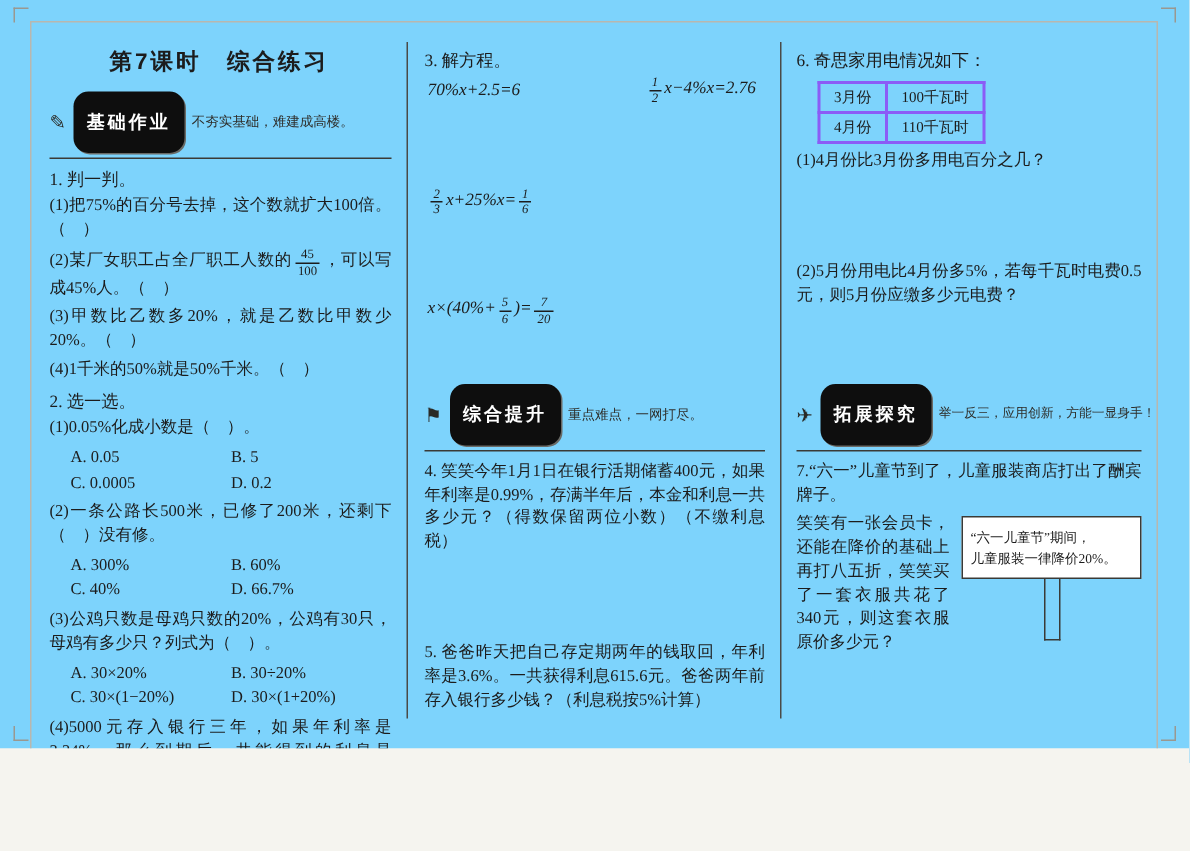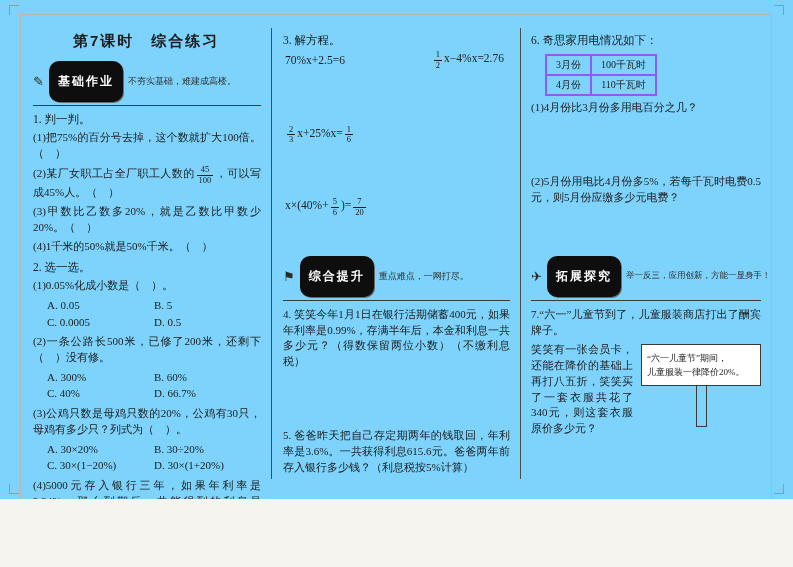--- a/index.html
+++ b/index.html
@@ -31,21 +31,21 @@
   .qhead{margin:5px 0 2px 0;font-size:11.5px;}
   .opts{display:grid;grid-template-columns:1fr 1fr;padding-left:14px;margin:1px 0 4px 0;
         font-size:11px;line-height:1.5;}
   .opts-col{padding-left:14px;margin:1px 0 3px 0;font-size:11px;line-height:1.55;}
   .opts-col span{display:block;}
   .frac{display:inline-block;vertical-align:-6px;text-align:center;font-size:8.5px;
         line-height:1.15;margin:0 2px;}
   .frac .num{display:block;border-bottom:1px solid #1c1c1c;padding:0 2px;}
   .frac .den{display:block;padding:0 2px;}
   .eqrow{display:flex;justify-content:space-between;align-items:center;
-         padding:0 6px 0 2px;font-size:11.5px;}
+         padding:0 6px 0 2px;font-size:11.5px;font-style:italic;}
   .eq{white-space:nowrap;}
   .sp1{margin-bottom:54px;} .sp2{margin-bottom:52px;} .sp3{margin-bottom:38px;}
   .gap-work{margin-bottom:58px;}
   .gap-work2{margin-bottom:50px;}
   .etable{border-collapse:collapse;margin:6px 0 4px 14px;font-size:10px;}
   .etable td{border:2px solid #8b5cf6;padding:2px 9px;text-align:center;}
   .sign-wrap{float:right;width:120px;margin:2px 0 2px 8px;text-align:center;}
   .sign-board{border:1.5px solid #3a3a36;background:#fff;padding:6px 5px;
               font-size:9px;line-height:1.6;text-align:left;}
   .sign-board p{margin:0;}
@@ -78,21 +78,21 @@
     <p class="q"><span>(2)某厂女职工占全厂职工人数的</span><span class="frac"><span class="num">45</span><span class="den">100</span></span><span>，可以写成45%人。（　）</span></p>
     <p class="q">(3)甲数比乙数多20%，就是乙数比甲数少20%。（　）</p>
     <p class="q">(4)1千米的50%就是50%千米。（　）</p>
 
     <p class="qhead">2. 选一选。</p>
     <p class="q">(1)0.05%化成小数是（　）。</p>
     <div class="opts">
       <span>A. 0.05</span>
       <span>B. 5</span>
       <span>C. 0.0005</span>
-      <span>D. 0.5</span>
+      <span>D. 0.2</span>
     </div>
     <p class="q">(2)一条公路长500米，已修了200米，还剩下（　）没有修。</p>
     <div class="opts">
       <span>A. 300%</span>
       <span>B. 60%</span>
       <span>C. 40%</span>
       <span>D. 66.7%</span>
     </div>
     <p class="q">(3)公鸡只数是母鸡只数的20%，公鸡有30只，母鸡有多少只？列式为（　）。</p>
     <div class="opts">

